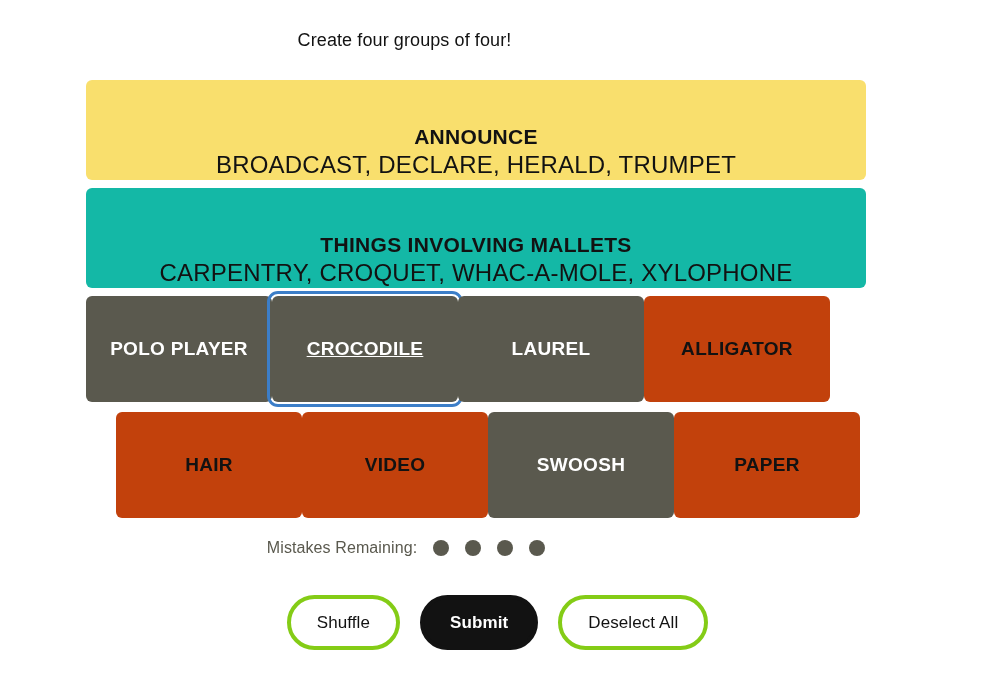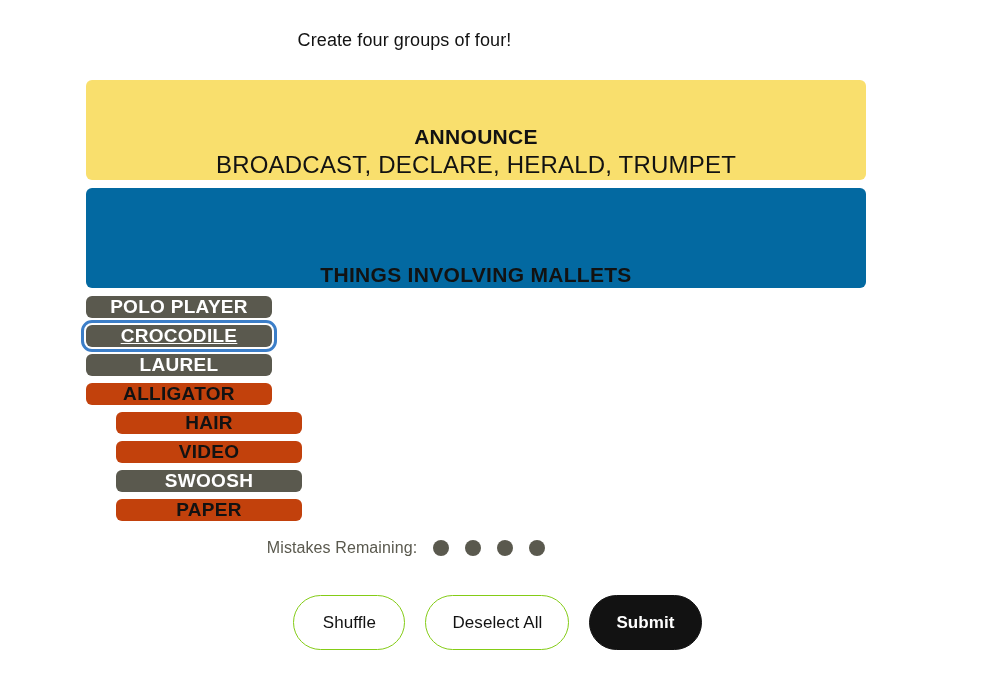--- a/index.html
+++ b/index.html
@@ -41,24 +41,23 @@
   
   .board {
     position: absolute;
     left: 86px;
     top: 80px;
     width: 780px;
   }
 
   .board-row {
     display: flex;
-    gap: 7px;
+    gap: 0;
     margin-bottom: 10px;
     height: 106px;
-    flex-direction: column;
   }
   .board-row:last-child { margin-bottom: 0; padding-left: 30px; }
 
   
   .solved {
     width: 780px;
     height: 100px;
     border-radius: 6px;
     display: flex;
     flex-direction: column;
@@ -157,21 +156,21 @@
     align-items: center;
     justify-content: center;
     gap: 20px;
   }
   .btn {
     height: 55px;
     min-width: 112px;
     padding: 0 26px;
     border-radius: 28px;
     background: #ffffff;
-    border: 1px solid #84cc16;
+    border: 4px solid #84cc16;
     color: #121212;
     font-family: "Liberation Sans", sans-serif;
     font-size: 17px;
     font-weight: 400;
     letter-spacing: 0.1px;
     cursor: pointer;
     display: flex;
     align-items: center;
     justify-content: center;
     box-sizing: border-box;
@@ -190,22 +189,23 @@
 <div id="game">
 
   <div class="instruction">Create four groups of four!</div>
 
   <div class="board">
     <div id="solved-container">
         <div class="solved" style="background: rgb(249, 223, 109);">
           <div class="solved-title">ANNOUNCE</div>
           <div class="solved-members">BROADCAST, DECLARE, HERALD, TRUMPET</div>
         </div>
-        <div class="solved" style="background: #0369a1;">
+        <div class="solved" style="background: #14b8a6;">
           <div class="solved-title">THINGS INVOLVING MALLETS</div>
+          <div class="solved-members">CARPENTRY, CROQUET, WHAC-A-MOLE, XYLOPHONE</div>
         </div>
       </div>
     <div id="tiles-container">
         <div class="board-row">
           <button class="tile selected">POLO PLAYER</button>
           <button class="tile selected focused">CROCODILE</button>
           <button class="tile selected">LAUREL</button>
           <button class="tile">ALLIGATOR</button>
         </div>
         <div class="board-row">
@@ -222,17 +222,17 @@
     <span class="dots" id="dots-container">
         <span class="dot" style="background: rgb(90, 89, 78);"></span>
         <span class="dot" style="background: rgb(90, 89, 78);"></span>
         <span class="dot" style="background: rgb(90, 89, 78);"></span>
         <span class="dot" style="background: rgb(90, 89, 78);"></span>
       </span>
   </div>
 
   <div class="controls">
     <button class="btn">Shuffle</button>
+    <button class="btn primary">Submit</button>
     <button class="btn">Deselect All</button>
-    <button class="btn primary">Submit</button>
   </div>
 
 </div>
 
 </body></html>

